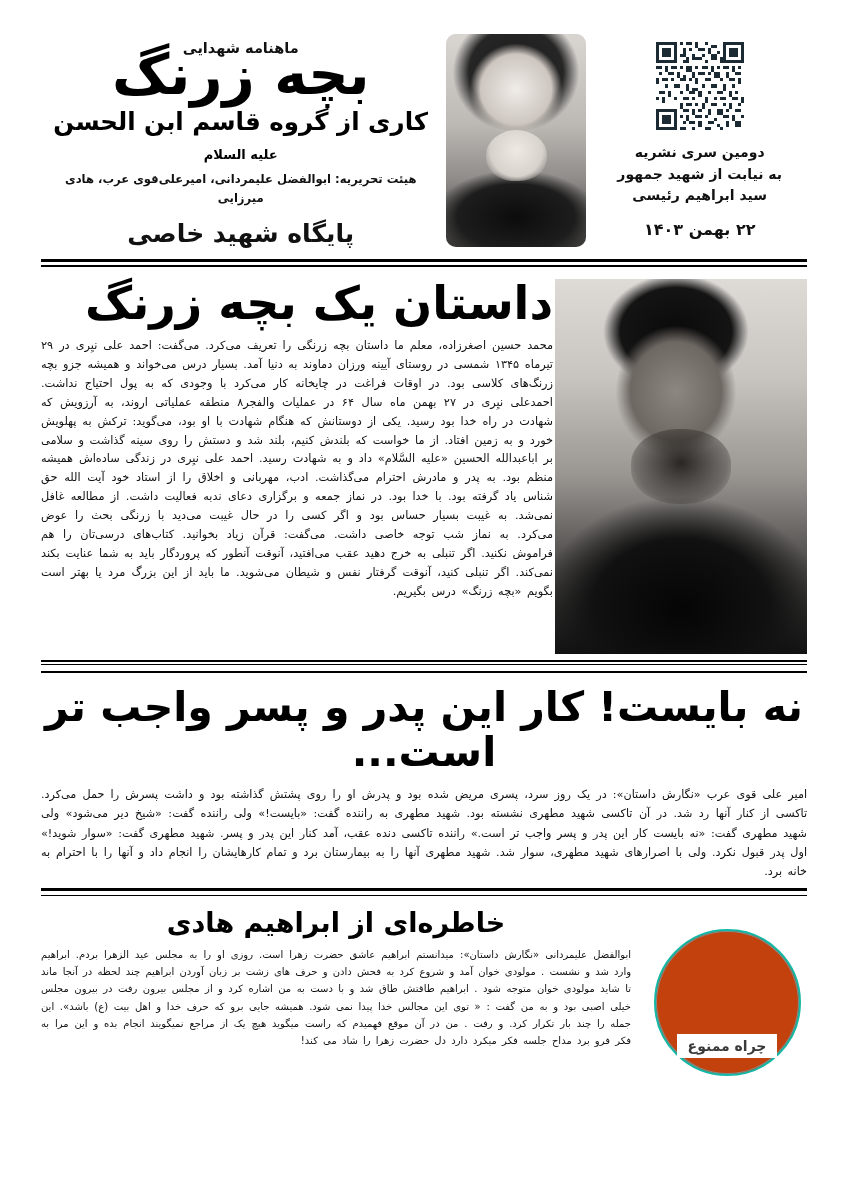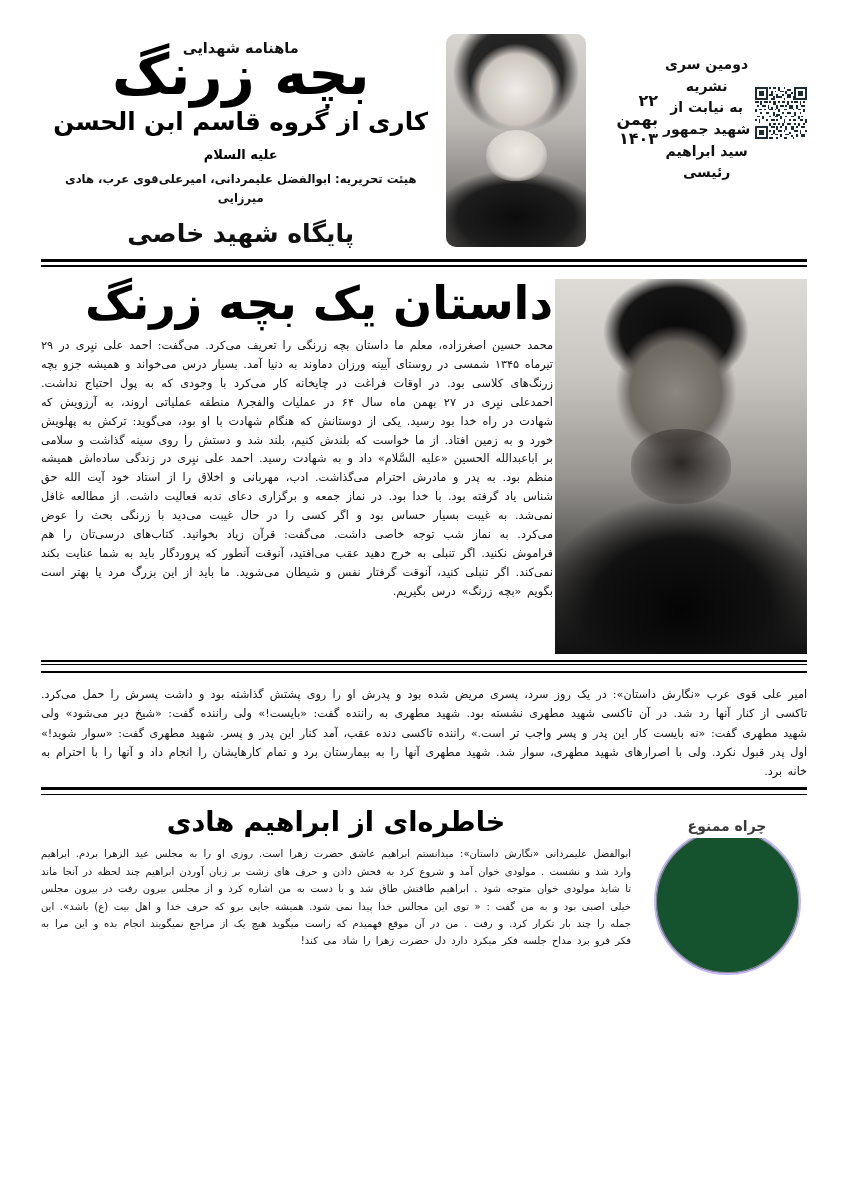--- a/index.html
+++ b/index.html
@@ -76,21 +76,21 @@
   .mast-foot {
     font-size: 25px;
     font-weight: bold;
     margin: 12px 0 0 0;
     letter-spacing: 2px;
   }
 
   .mast-left {
     width: 232px;
     display: flex;
-    flex-direction: row;
+    flex-direction: column;
     align-items: center;
     padding-top: 8px;
   }
   .qr {
     width: 88px;
     height: 88px;
     display: block;
   }
   .issue-note {
     font-size: 14px;
@@ -220,24 +220,24 @@
     flex: none;
     display: flex;
     align-items: flex-start;
     justify-content: center;
     padding-top: 22px;
   }
   .logo-circle {
     width: 143px;
     height: 143px;
     border-radius: 50%;
-    background: #14532d;
-    border: 2px solid #c4b5fd;
-    display: flex;
-    align-items: flex-start;
+    background: #c2410c;
+    border: 2px solid #14b8a6;
+    display: flex;
+    align-items: flex-end;
     justify-content: center;
     box-shadow: 0 0 0 1px #8a8a8a inset;
   }
   .logo-plate {
     background: #fff;
     color: #3a3a3a;
     font-size: 14px;
     font-weight: 600;
     padding: 4px 11px;
     letter-spacing: 1px;
@@ -444,20 +444,21 @@
       <p class="bodytext">محمد حسین اصغرزاده، معلم ما داستان بچه زرنگی را تعریف می‌کرد. می‌گفت: احمد علی نیِری در ۲۹ تیرماه ۱۳۴۵ شمسی در روستای آیینه ورزان دماوند به دنیا آمد. بسیار درس می‌خواند و همیشه جزو بچه زرنگ‌های کلاسی بود. در اوقات فراغت در چایخانه کار می‌کرد با وجودی که به پول احتیاج نداشت. احمدعلی نیِری در ۲۷ بهمن ماه سال ۶۴ در عملیات والفجر۸ منطقه عملیاتی اروند، به آرزویش که شهادت در راه خدا بود رسید. یکی از دوستانش که هنگام شهادت با او بود، می‌گوید: ترکش به پهلویش خورد و به زمین افتاد. از ما خواست که بلندش کنیم، بلند شد و دستش را روی سینه گذاشت و سلامی بر اباعبدالله الحسین «علیه السَّلام» داد و به شهادت رسید. احمد علی نیِری در زندگی ساده‌اش همیشه منظم بود. به پدر و مادرش احترام می‌گذاشت. ادب، مهربانی و اخلاق را از استاد خود آیت الله حق شناس یاد گرفته بود. با خدا بود. در نماز جمعه و برگزاری دعای ندبه فعالیت داشت. از مطالعه غافل نمی‌شد. به غیبت بسیار حساس بود و اگر کسی را در حال غیبت می‌دید با زرنگی بحث را عوض می‌کرد. به نماز شب توجه خاصی داشت. می‌گفت: قرآن زیاد بخوانید. کتاب‌های درسی‌تان را هم فراموش نکنید. اگر تنبلی به خرج دهید عقب می‌افتید، آنوقت آنطور که پروردگار باید به شما عنایت بکند نمی‌کند. اگر تنبلی کنید، آنوقت گرفتار نفس و شیطان می‌شوید. ما باید از این بزرگ مرد یا بهتر است بگویم «بچه زرنگ» درس بگیریم.</p>
     </div>
     <div class="a1-photo">
       <div class="portrait-b"></div>
     </div>
   </div>
 
   <div class="rule-triple"></div>
 
   <div class="article2">
+    <h2 class="headline2">نه بایست! کار این پدر و پسر واجب تر است...</h2>
     <p class="bodytext">امیر علی قوی عرب «نگارش داستان»: در یک روز سرد، پسری مریض شده بود و پدرش او را روی پشتش گذاشته بود و داشت پسرش را حمل می‌کرد. تاکسی از کنار آنها رد شد. در آن تاکسی شهید مطهری نشسته بود. شهید مطهری به راننده گفت: «بایست!» ولی راننده گفت: «شیخ دیر می‌شود» ولی شهید مطهری گفت: «نه بایست کار این پدر و پسر واجب تر است.» راننده تاکسی دنده عقب، آمد کنار این پدر و پسر. شهید مطهری گفت: «سوار شوید!» اول پدر قبول نکرد. ولی با اصرارهای شهید مطهری، سوار شد. شهید مطهری آنها را به بیمارستان برد و تمام کارهایشان را انجام داد و آنها را با احترام به خانه برد.</p>
   </div>
 
   <div class="rule-single"></div>
   <div class="rule-thin"></div>
 
   <div class="article3">
     <div class="a3-body">
       <h2 class="headline3">خاطره‌ای از ابراهیم هادی</h2>
       <p class="bodytext">ابوالفضل علیمردانی «نگارش داستان»: میدانستم ابراهیم عاشق حضرت زهرا است. روزی او را به مجلس عید الزهرا بردم. ابراهیم وارد شد و نشست . مولودی خوان آمد و شروع کرد به فحش دادن و حرف های زشت بر زبان آوردن ابراهیم چند لحظه در آنجا ماند تا شاید مولودی خوان متوجه شود . ابراهیم طاقتش طاق شد و با دست به من اشاره کرد و از مجلس بیرون رفت در بیرون مجلس خیلی اصبی بود و به من گفت : « توی این مجالس خدا پیدا نمی شود. همیشه جایی برو که حرف خدا و اهل بیت (ع) باشد». این جمله را چند بار تکرار کرد. و رفت . من در آن موقع فهمیدم که راست میگوید هیچ یک از مراجع نمیگویند انجام بده و این مرا به فکر فرو برد مداح جلسه فکر میکرد دارد دل حضرت زهرا را شاد می کند!</p>

